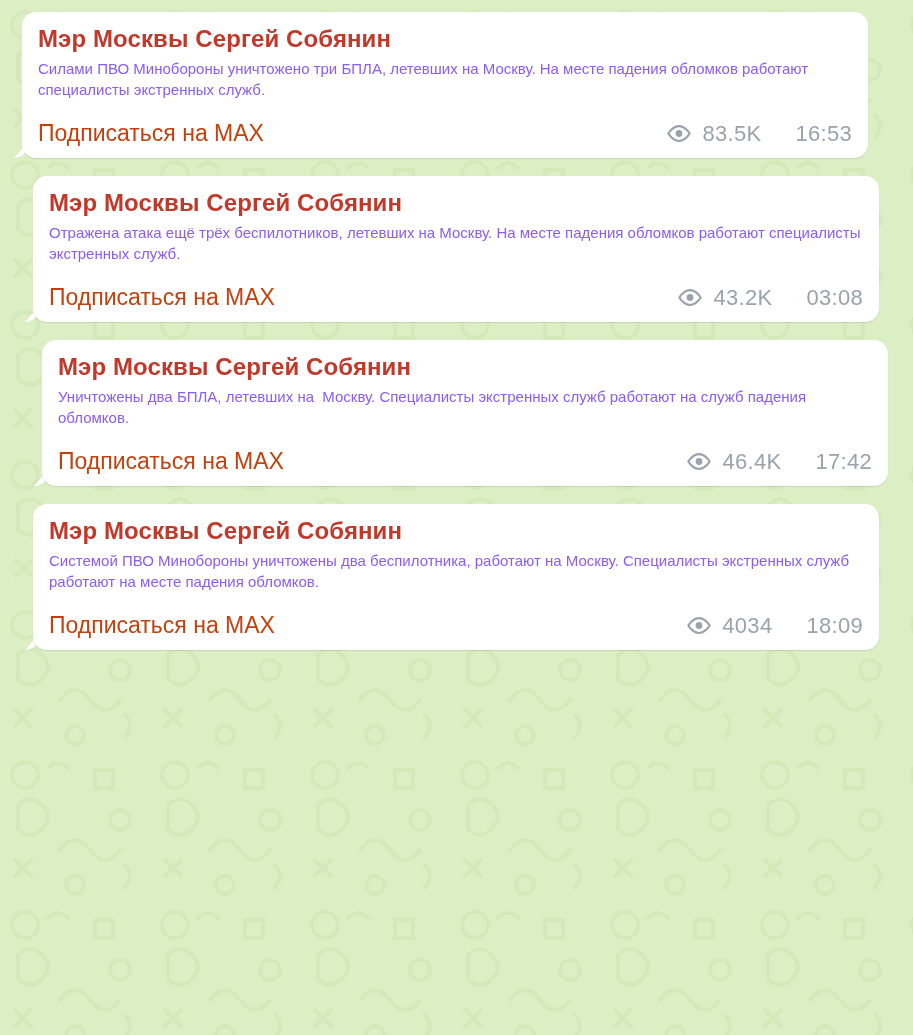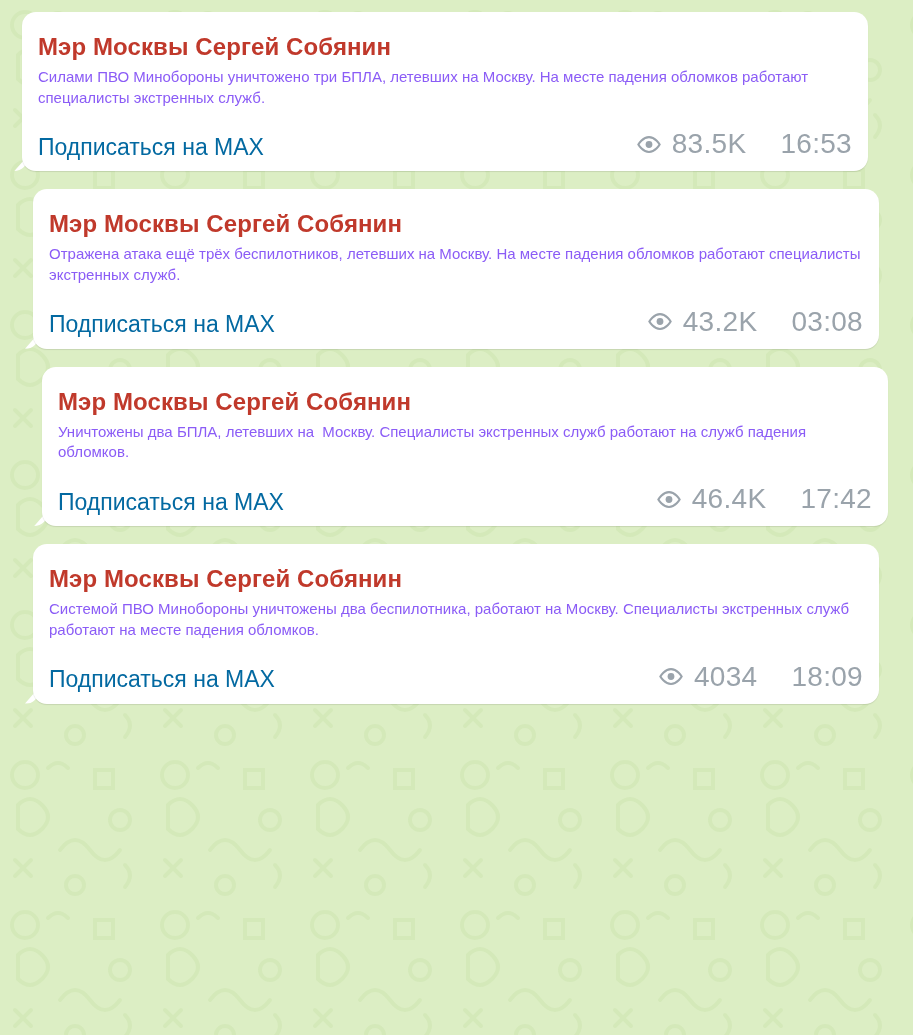--- a/index.html
+++ b/index.html
@@ -34,21 +34,21 @@
     padding: 12px 22px 0 22px;
     box-sizing: border-box;
     display: flex;
     flex-direction: column;
     gap: 18px;
   }
   .message {
     background: #ffffff;
     border-radius: 14px;
     box-shadow: 0 1px 1px rgba(0,0,0,0.10);
-    padding: 20px 16px 10px 16px;
+    padding: 12px 16px 10px 16px;
     position: relative;
     box-sizing: border-box;
   }
   .message::after {
     content: "";
     position: absolute;
     left: -8px;
     bottom: 0px;
     width: 14px;
     height: 16px;
@@ -71,32 +71,32 @@
     line-height: 1.38;
     white-space: pre-wrap;
   }
   .msg-footer {
     display: flex;
     align-items: flex-end;
     justify-content: space-between;
     margin-top: 20px;
   }
   .msg-link {
-    color: #0369a1;
+    color: #c2410c;
     font-size: 23px;
     line-height: 1.2;
     cursor: pointer;
     text-decoration: none;
   }
   .msg-meta {
     display: flex;
     align-items: center;
     gap: 10px;
     color: #9aa3ab;
-    font-size: 28px;
+    font-size: 22px;
     white-space: nowrap;
     padding-bottom: 1px;
   }
   .eye-icon {
     display: inline-block;
     width: 26px;
     height: 17px;
     line-height: 0;
   }
   .views {

